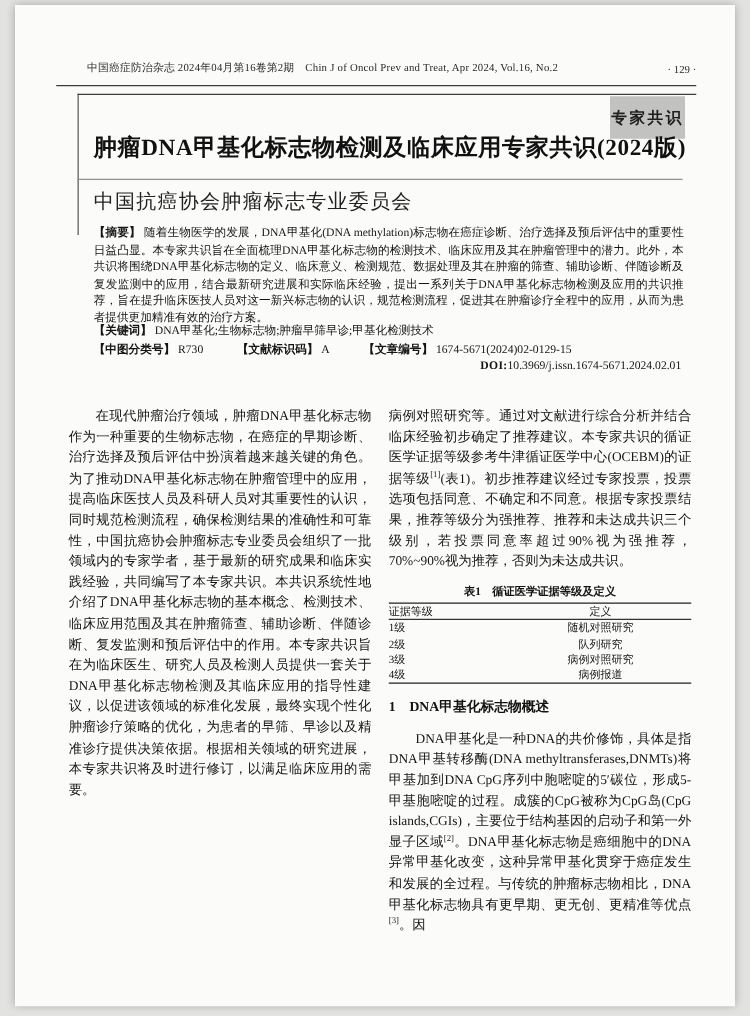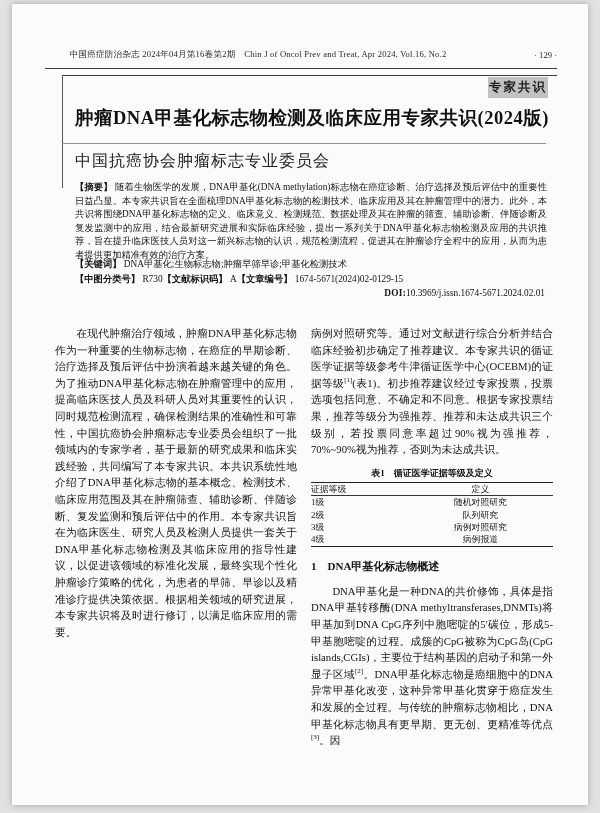--- a/index.html
+++ b/index.html
@@ -18,36 +18,36 @@
   .runhead{
     position:absolute;left:33px;top:44px;width:512px;height:14px;
     font-size:8.6px;color:#2a2a2a;display:flex;align-items:center;gap:28px;
   }
   .runhead .jline{flex:1;text-align:center;letter-spacing:0.2px;}
   .runhead .pnum{width:58px;text-align:right;}
   .rule1{position:absolute;left:33px;top:64px;width:512px;height:0;border-top:1.2px solid #3c3c3c;}
   .rule2{position:absolute;left:50px;top:71px;width:495px;height:0;border-top:1px solid #3c3c3c;}
   .vline{position:absolute;left:50px;top:71px;width:0;height:113px;border-left:1px solid #5a5a5a;}
   .badge{
-    position:absolute;left:476px;top:73px;width:60px;height:21px;
+    position:absolute;left:476px;top:73px;width:60px;height:34px;
     background:#c2c2c1;color:#1f1f1f;
     font-size:12.5px;font-weight:bold;letter-spacing:2px;
     display:flex;align-items:center;justify-content:center;
   }
   
   .title{
     position:absolute;left:63px;top:101px;width:478px;
     font-size:18.5px;font-weight:bold;letter-spacing:0.5px;color:#111;
   }
   .title-rule{position:absolute;left:50px;top:139px;width:484px;height:0;border-top:1px solid #8f8f8d;}
   .author{position:absolute;left:63px;top:147px;width:400px;font-size:16px;letter-spacing:1px;color:#222;}
   
   .abs-block{position:absolute;left:63px;top:177px;width:472px;font-size:9.3px;line-height:13.6px;text-align:justify;color:#151515;}
   .kw-line{position:absolute;left:63px;top:254px;width:472px;font-size:9.3px;color:#151515;}
-  .meta-row{position:absolute;left:63px;top:269px;width:472px;font-size:9.3px;display:flex;color:#151515;}
+  .meta-row{position:absolute;left:63px;top:269px;width:472px;font-size:9.3px;display:flex;gap:27px;color:#151515;}
   .doi-line{position:absolute;left:61px;top:284px;width:472px;font-size:9.3px;color:#151515;text-align:right;}
   .doi-line b{letter-spacing:0.3px;}
   
   .cols{position:absolute;left:43px;top:321px;width:498px;display:flex;gap:14px;}
   .col{width:242px;font-size:10.7px;line-height:16.6px;text-align:justify;color:#141414;}
   .col p{margin:0;}
   .col p.indent{text-indent:2em;}
   sup{font-size:7px;line-height:0;}
   
   .tbl-wrap{margin-top:9px;margin-bottom:12px;}

